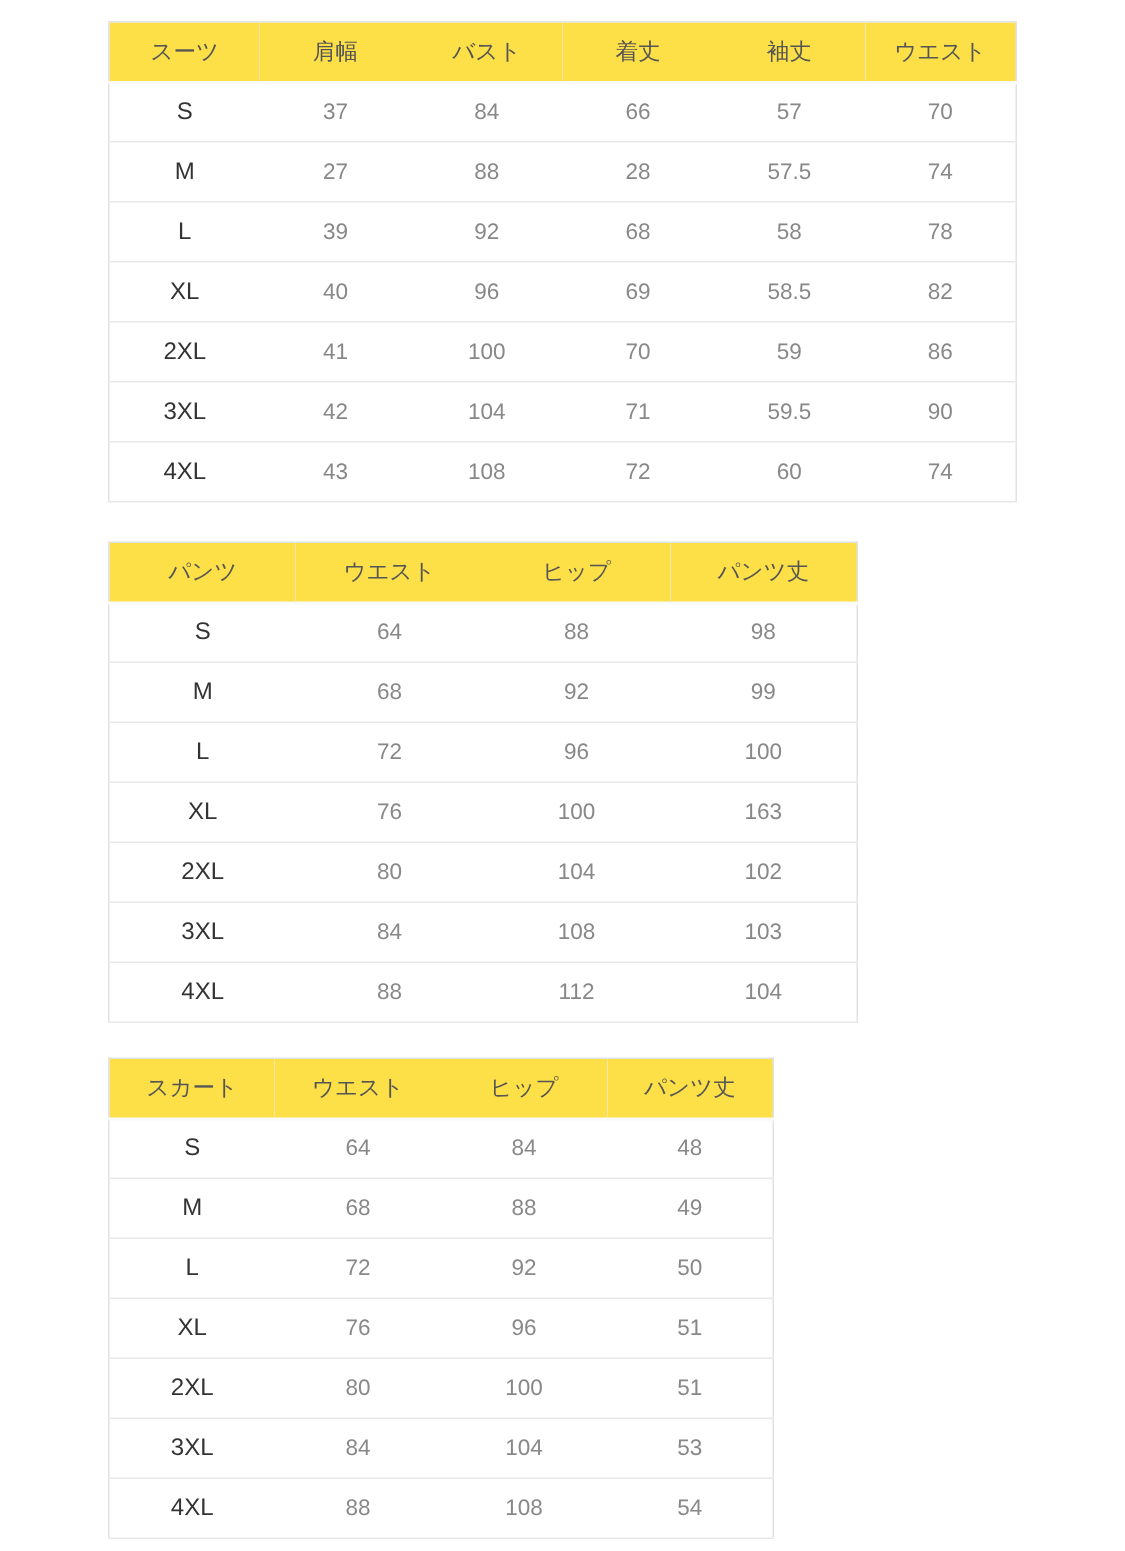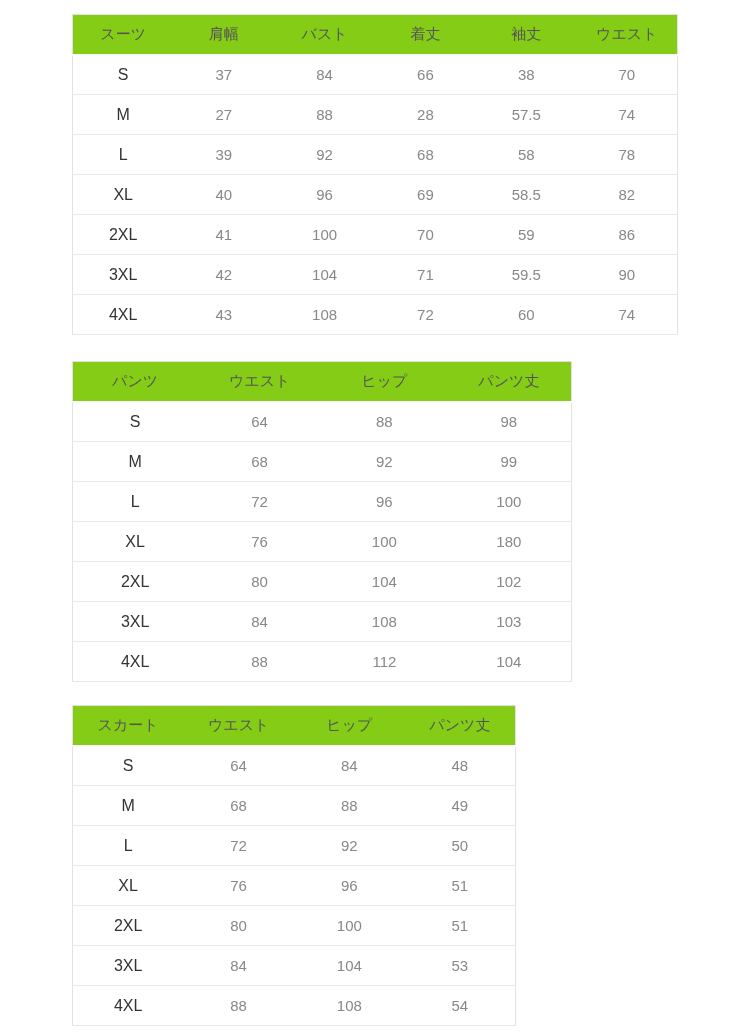--- a/index.html
+++ b/index.html
@@ -24,21 +24,21 @@
   table.pants-table { width: 500px; margin-top: 26px; }
   table.skirt-table { width: 444px; margin-top: 23px; }
   .size-table th, .size-table td {
     height: 40px;
     text-align: center;
     vertical-align: middle;
     font-weight: normal;
     font-size: 15px;
   }
   .size-table thead tr {
-    background: #84cc16;
+    background: #fde047;
     margin-left: 44px;
   }
   .size-table th {
     color: #555555;
     border-bottom: 2px solid #fafafa;
     box-shadow: 0 1px 0 #e2e2e2;
   }
   .size-table tbody tr {
     background: #ffffff;
     border-bottom: 1px solid #e8e8e8;
@@ -66,21 +66,21 @@
           <th>袖丈</th>
           <th>ウエスト</th>
         </tr>
     </thead>
     <tbody>
         <tr>
           <td class="size-cell">S</td>
           <td class="value-cell">37</td>
           <td class="value-cell">84</td>
           <td class="value-cell">66</td>
-          <td class="value-cell">38</td>
+          <td class="value-cell">57</td>
           <td class="value-cell">70</td>
         </tr>
         <tr>
           <td class="size-cell">M</td>
           <td class="value-cell">27</td>
           <td class="value-cell">88</td>
           <td class="value-cell">28</td>
           <td class="value-cell">57.5</td>
           <td class="value-cell">74</td>
         </tr>
@@ -152,21 +152,21 @@
         <tr>
           <td class="size-cell">L</td>
           <td class="value-cell">72</td>
           <td class="value-cell">96</td>
           <td class="value-cell">100</td>
         </tr>
         <tr>
           <td class="size-cell">XL</td>
           <td class="value-cell">76</td>
           <td class="value-cell">100</td>
-          <td class="value-cell">180</td>
+          <td class="value-cell">163</td>
         </tr>
         <tr>
           <td class="size-cell">2XL</td>
           <td class="value-cell">80</td>
           <td class="value-cell">104</td>
           <td class="value-cell">102</td>
         </tr>
         <tr>
           <td class="size-cell">3XL</td>
           <td class="value-cell">84</td>

